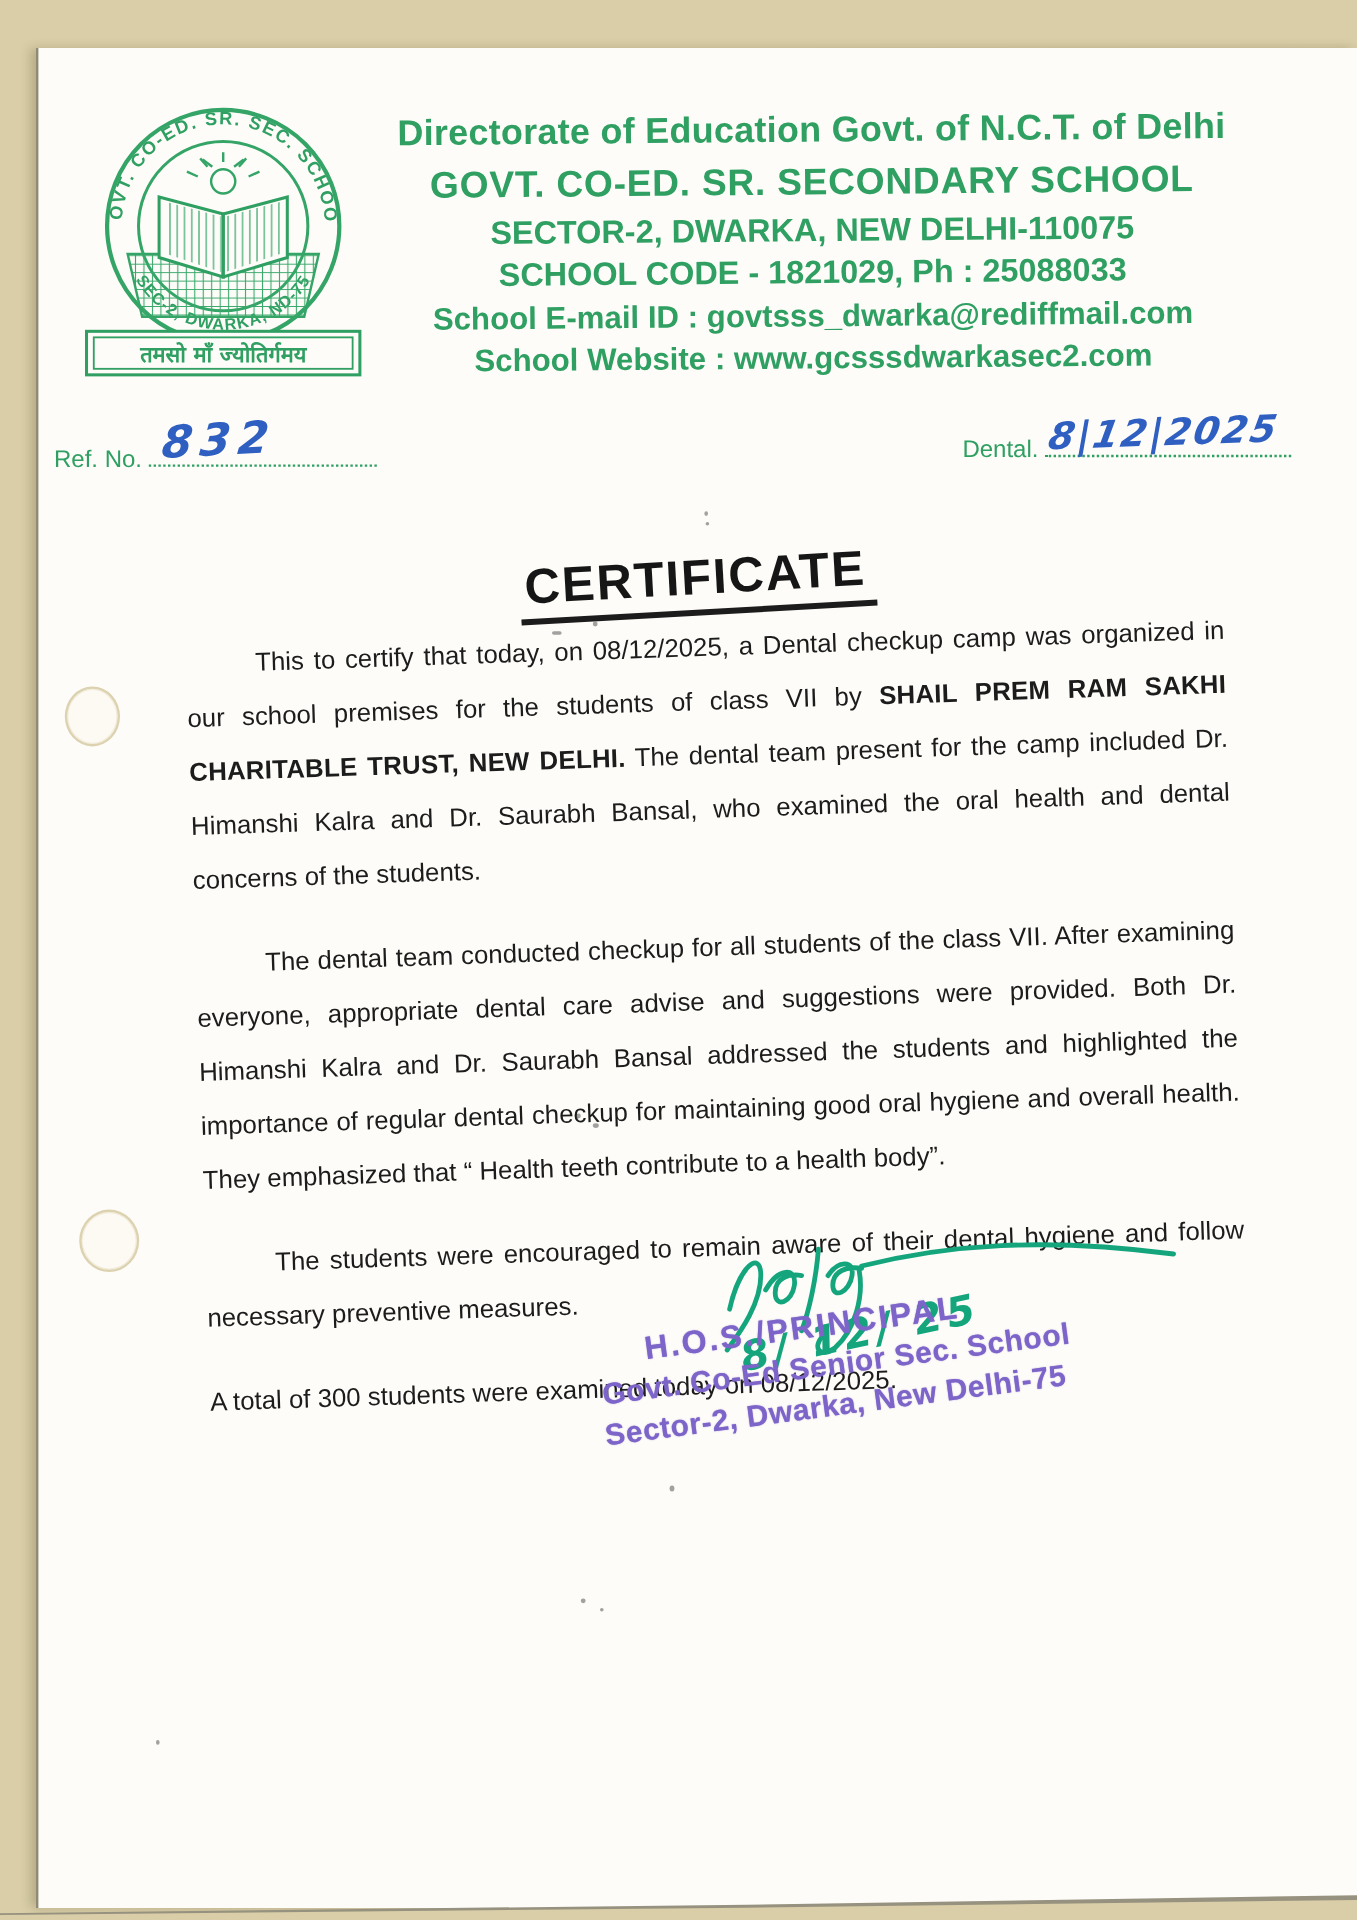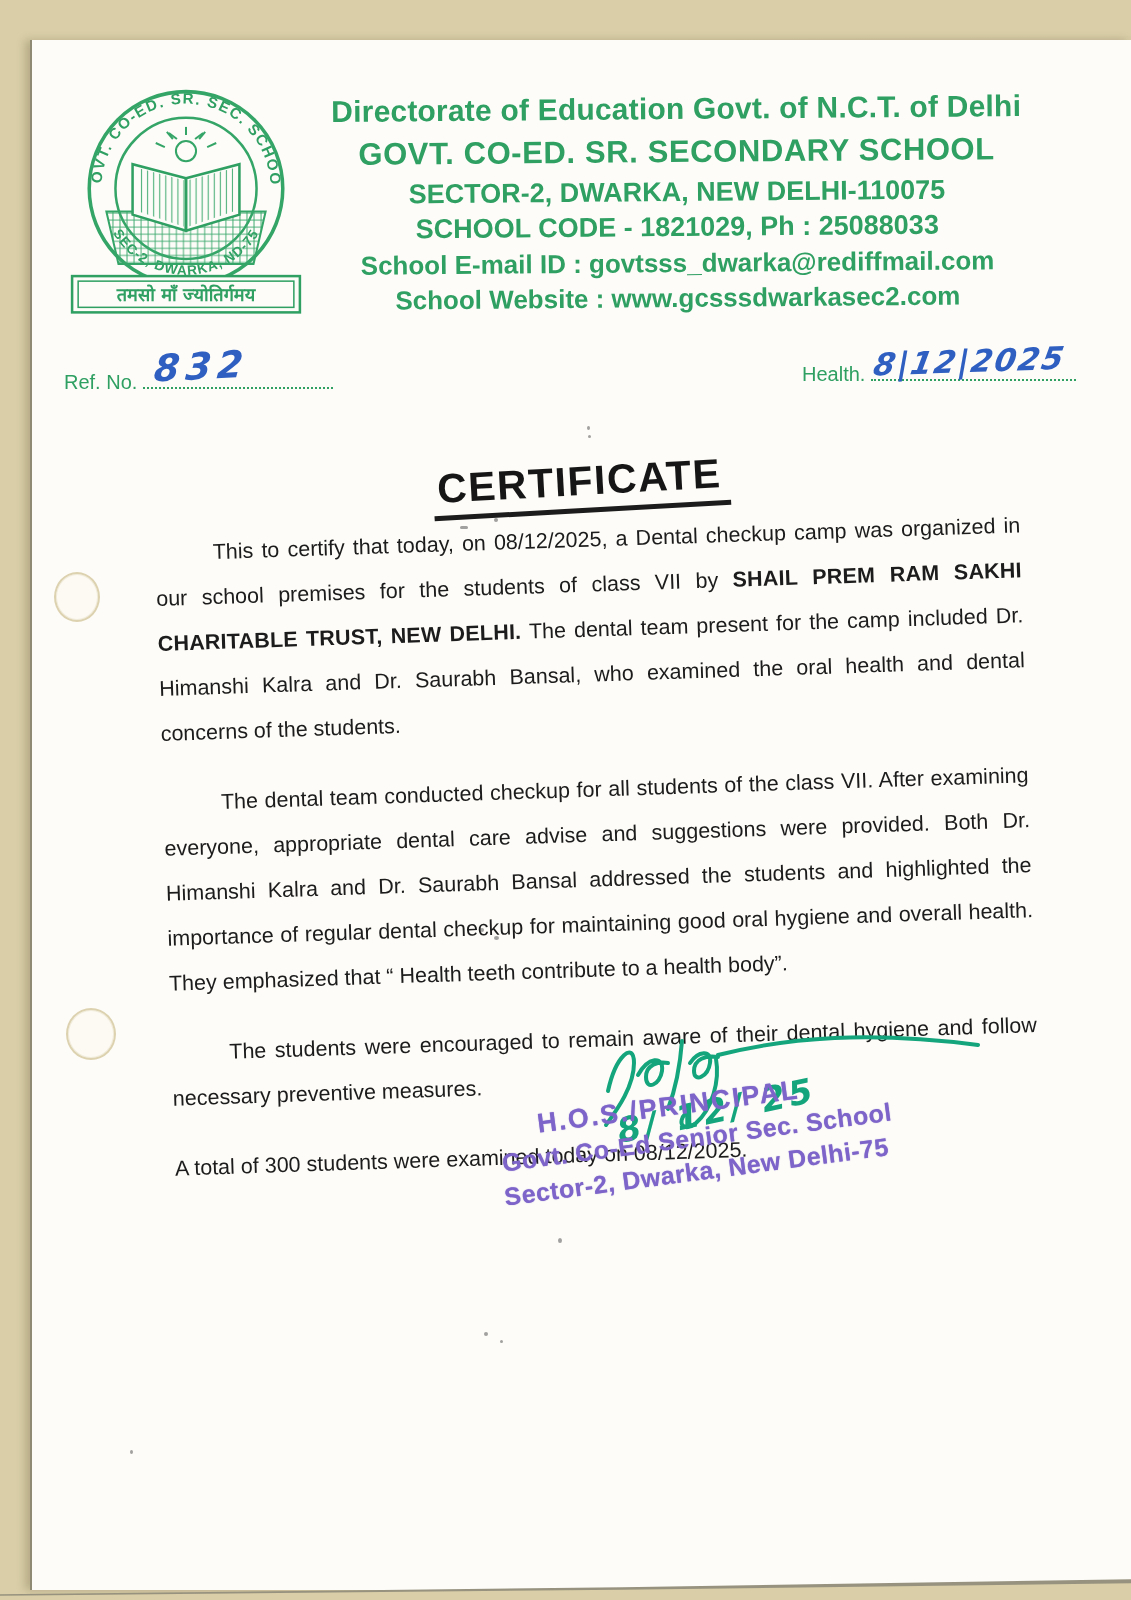--- a/index.html
+++ b/index.html
@@ -26,21 +26,21 @@
   .head-lines{position:absolute;left:250px;top:52px;width:790px;text-align:center;
     color:#2f9f62;font-weight:bold;transform:rotate(-.5deg);}
   .hl1{font-size:30px;letter-spacing:.2px;margin-bottom:8px;}
   .hl2{font-size:31px;letter-spacing:.6px;margin-bottom:7px;}
   .hl3{font-size:27px;margin-bottom:4px;}
   .hl4{font-size:27px;margin-bottom:5px;}
   .hl5{font-size:26px;margin-bottom:4px;}
   .hl6{font-size:26px;}
   
   .ref-row{position:absolute;left:0;top:305px;width:100%;height:70px;color:#2f9f62;font-size:20px;}
-  .ref-left{position:absolute;left:32px;top:24px;}
+  .ref-left{position:absolute;left:13px;top:24px;}
   .ref-right{position:absolute;left:770px;top:16px;}
   .dots{display:inline-block;border-bottom:2.5px dotted #2f9f62;height:18px;vertical-align:baseline;}
   .dots.w1{width:190px;}
   .dots.w2{width:205px;}
   .hand{position:absolute;color:#2f5fc0;font-style:italic;font-weight:bold;
     font-family:"DejaVu Sans",sans-serif;}
   .hand-ref{left:90px;top:-24px;font-size:37px;letter-spacing:6px;transform:rotate(-3deg) skewX(-8deg);}
   .hand-date{left:72px;top:-18px;font-size:31px;letter-spacing:2px;transform:rotate(-2deg) skewX(-12deg);}
   
   .title-wrap{position:absolute;left:0;top:418px;width:100%;text-align:center;transform:rotate(-3.2deg);}
@@ -134,21 +134,21 @@
     </div>
   </div>
 
   <div class="ref-row">
     <div class="ref-left" style="position:absolute;">
       <span>Ref. No.</span>
       <span class="dots w1"></span>
       <span class="hand hand-ref">832</span>
     </div>
     <div class="ref-right" style="position:absolute;">
-      <span>Health.</span>
+      <span>Dental.</span>
       <span class="dots w2"></span>
       <span class="hand hand-date">8|12|2025</span>
     </div>
   </div>
 
   <div class="title-wrap">
     <span class="doc-title">CERTIFICATE</span>
   </div>
 
   <div class="doc-body">

